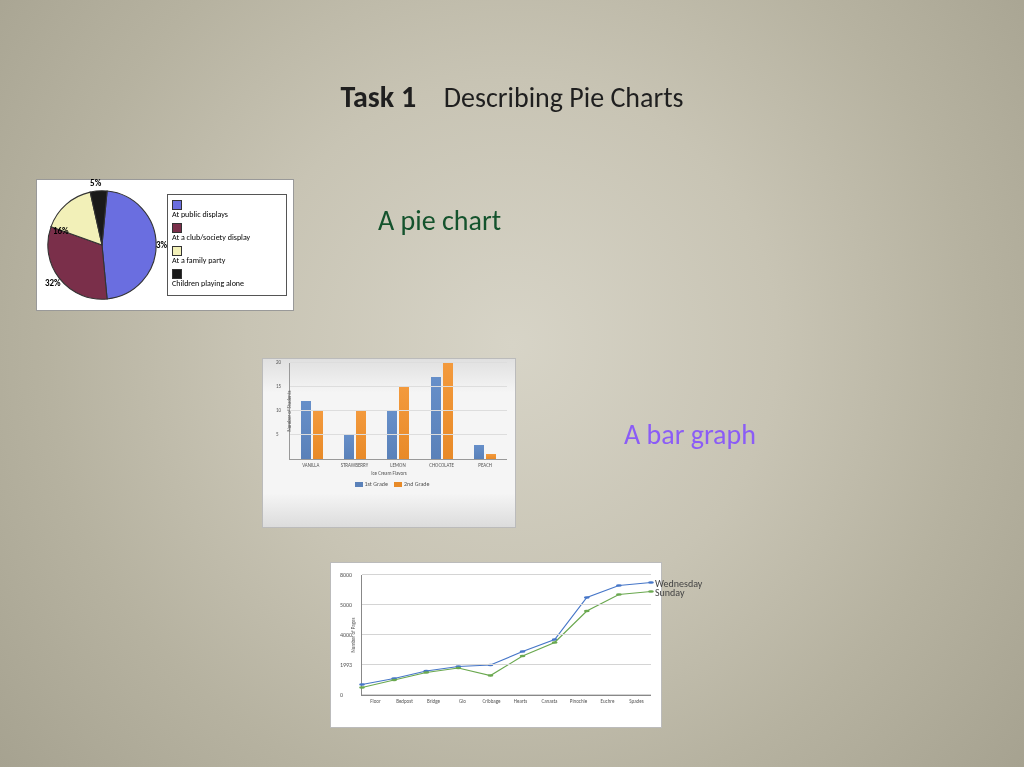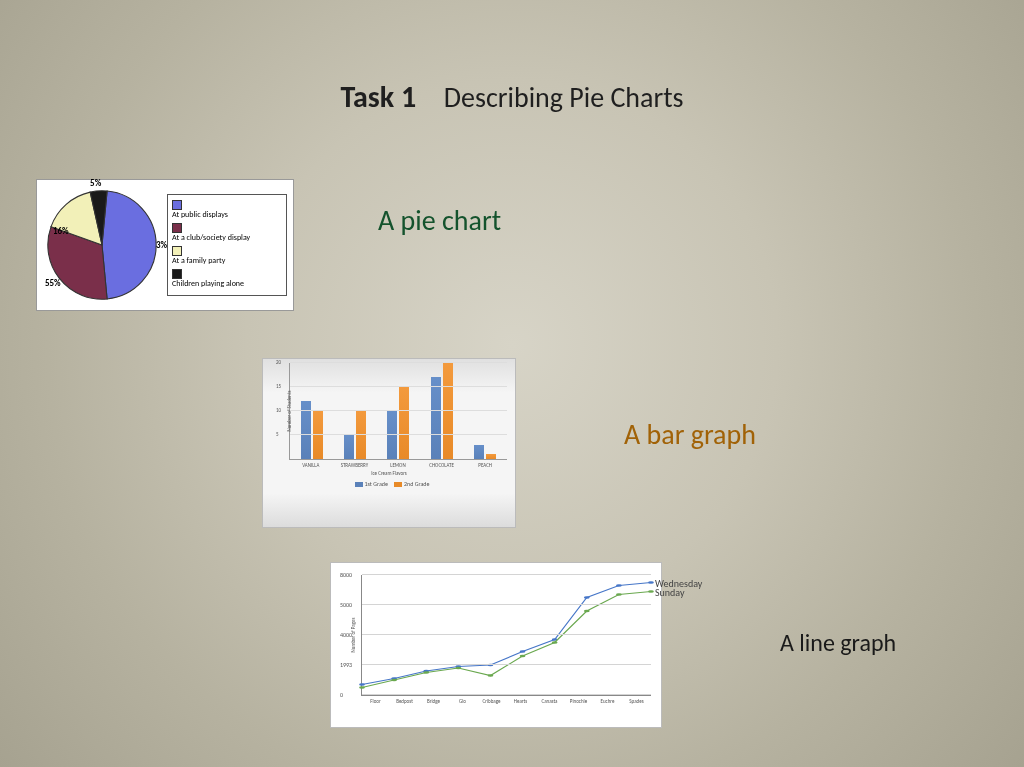--- a/index.html
+++ b/index.html
@@ -159,21 +159,21 @@
   }
   .bar-legend .sw {
     display: inline-block; width: 8px; height: 5px;
     margin: 0 2px 0 6px; vertical-align: middle;
   }
   .bar-caption {
     position: absolute;
     top: 417px;
     left: 624px;
     font-size: 28px;
-    color: #a16207;
+    color: #8b5cf6;
   }
 
   
   .line-panel {
     position: absolute;
     top: 562px;
     left: 330px;
     width: 330px;
     height: 164px;
     background: #fff;
@@ -234,21 +234,21 @@
   </div>
 
   <div class="pie-panel">
     <div class="pie-wrap">
       <svg class="pie-svg" viewBox="-1.2 -1.2 2.4 2.4">
           <path d="M 0 0 L 0.0941083133185145 -0.99556196460308 A 1 1 0 0 1 0.0941083133185145 0.99556196460308 Z" fill="#6a6ee0" stroke="#333" stroke-width="0.02"></path>
           <path d="M 0 0 L 0.0941083133185145 0.99556196460308 A 1 1 0 0 1 -0.9408807689542256 -0.3387379202452911 Z" fill="#7a2f4a" stroke="#333" stroke-width="0.02"></path>
           <path d="M 0 0 L -0.9408807689542256 -0.3387379202452911 A 1 1 0 0 1 -0.21814324139654323 -0.9759167619387472 Z" fill="#f2f0b8" stroke="#333" stroke-width="0.02"></path>
           <path d="M 0 0 L -0.21814324139654323 -0.9759167619387472 A 1 1 0 0 1 0.0941083133185136 -0.9955619646030801 Z" fill="#1a1a1a" stroke="#333" stroke-width="0.02"></path>
         </svg>
-    <div class="pie-label" style="left: 119px; top: 59px;">3%</div><div class="pie-label" style="left: 8.01039px; top: 97.0002px;">55%</div><div class="pie-label" style="left: 15.9987px; top: 12.4931px; margin-top: 33px;">16%</div><div class="pie-label" style="left: 53.107px; top: -2.87766px;">5%</div></div>
+    <div class="pie-label" style="left: 119px; top: 59px;">3%</div><div class="pie-label" style="left: 8.01039px; top: 97.0002px;">32%</div><div class="pie-label" style="left: 15.9987px; top: 12.4931px; margin-top: 33px;">16%</div><div class="pie-label" style="left: 53.107px; top: -2.87766px;">5%</div></div>
     <div class="pie-legend">
         <div class="pie-legend-item">
           <span class="pie-swatch" style="background:#6a6ee0"></span>
           <span>At public displays</span>
         </div>
         <div class="pie-legend-item">
           <span class="pie-swatch" style="background:#7a2f4a"></span>
           <span>At a club/society display</span>
         </div>
         <div class="pie-legend-item">
@@ -364,15 +364,14 @@
         <span>Bridge</span>
         <span>Glo</span>
         <span>Cribbage</span>
         <span>Hearts</span>
         <span>Canasta</span>
         <span>Pinochle</span>
         <span>Euchre</span>
         <span>Spades</span>
       </div>
   </div>
-  <div class="line-caption">A line graph</div>
 
 </div>
 
 </body></html>

